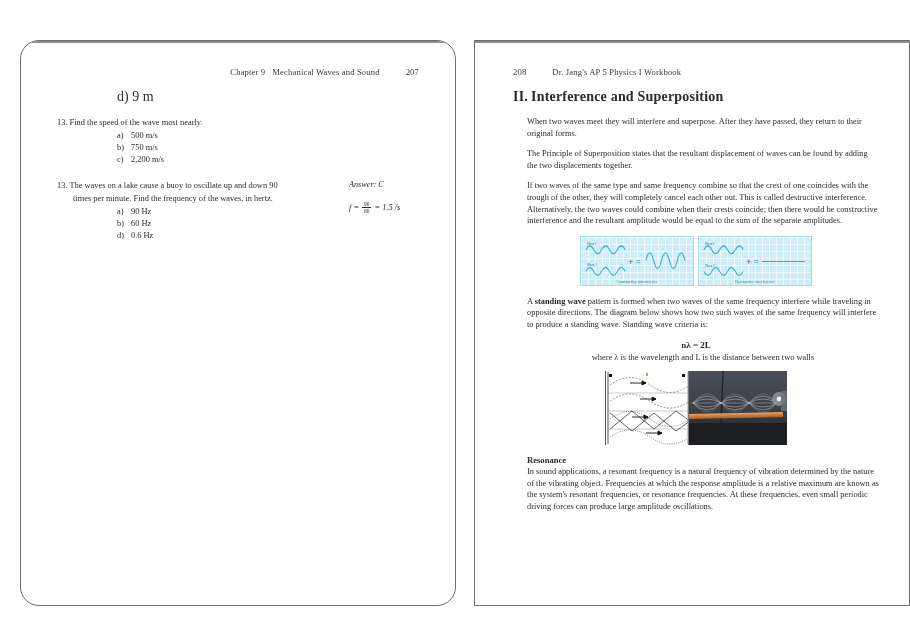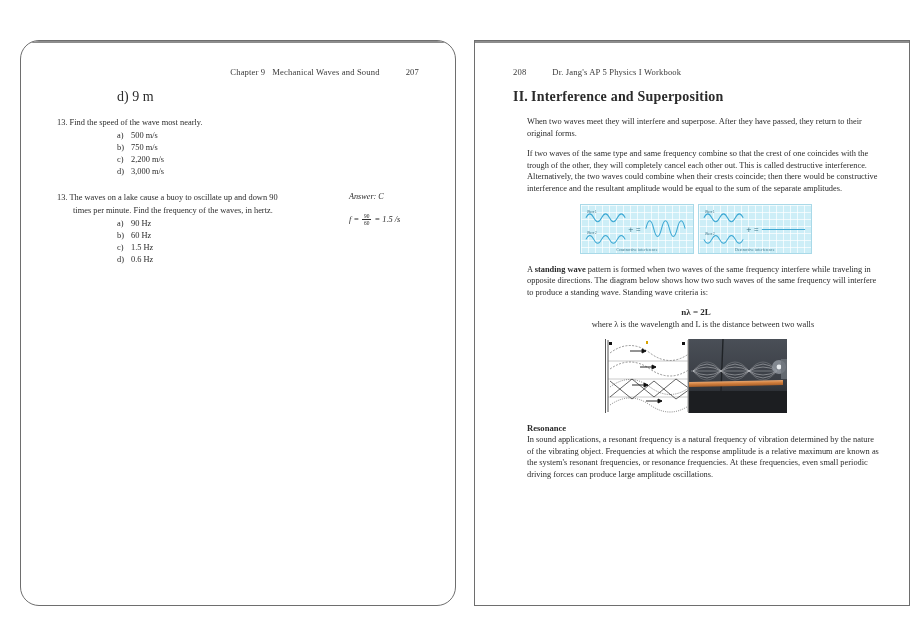--- a/index.html
+++ b/index.html
@@ -243,33 +243,31 @@
 
         <div class="qblock">
           <div class="qnum-line">
             <span>13.</span>
             <span>Find the speed of the wave most nearly.</span>
           </div>
           <div class="opts">
             <div class="opt"><span class="lbl">a)</span><span>500 m/s</span></div>
             <div class="opt"><span class="lbl">b)</span><span>750 m/s</span></div>
             <div class="opt"><span class="lbl">c)</span><span>2,200 m/s</span></div>
-            <div class="opt"><span class="lbl">d)</span><span>3,000 m/s</span></div>
           </div>
         </div>
 
         <div class="qblock">
           <div class="qnum-line">
             <span>13.</span>
             <span>The waves on a lake cause a buoy to oscillate up and down 90 times per minute. Find the frequency of the waves, in hertz.</span>
           </div>
           <div class="opts">
             <div class="opt"><span class="lbl">a)</span><span>90 Hz</span></div>
             <div class="opt"><span class="lbl">b)</span><span>60 Hz</span></div>
-            <div class="opt"><span class="lbl">c)</span><span>1.5 Hz</span></div>
             <div class="opt"><span class="lbl">d)</span><span>0.6 Hz</span></div>
           </div>
 
           <div class="answer-col">
             <div class="answer-label">Answer: C</div>
             <div class="answer-eq">
               <span>f =</span>
               <span class="frac">
                 <span class="num">90</span>
                 <span class="den">60</span>
@@ -290,20 +288,21 @@
         <span class="rh-page-right">208</span><span class="rh-title">Dr. Jang's AP 5 Physics I Workbook</span>
       </div>
 
       <div class="rp-body">
 
         <h2 class="section-head">
           <span class="sec-num">II.</span><span>Interference and Superposition</span>
         </h2>
 
         <p class="para">When two waves meet they will interfere and superpose. After they have passed, they return to their original forms.</p>
+        <p class="para">The Principle of Superposition states that the resultant displacement of waves can be found by adding the two displacements together.</p>
         <p class="para">If two waves of the same type and same frequency combine so that the crest of one coincides with the trough of the other, they will completely cancel each other out. This is called destructive interference. Alternatively, the two waves could combine when their crests coincide; then there would be constructive interference and the resultant amplitude would be equal to the sum of the separate amplitudes.</p>
 
         <div class="fig-interference">
 
           <div class="ifpanel">
             <div class="ifgrid"></div>
             <svg class="ifsvg" viewBox="0 0 114 50">
               <g fill="none" stroke="#3fa9d4" stroke-width="1.1">
                 <path d="M5,13 Q9,5 13,13 T21,13 T29,13 T37,13 T45,13"></path>
                 <path d="M5,35 Q9,27 13,35 T21,35 T29,35 T37,35 T45,35"></path>

